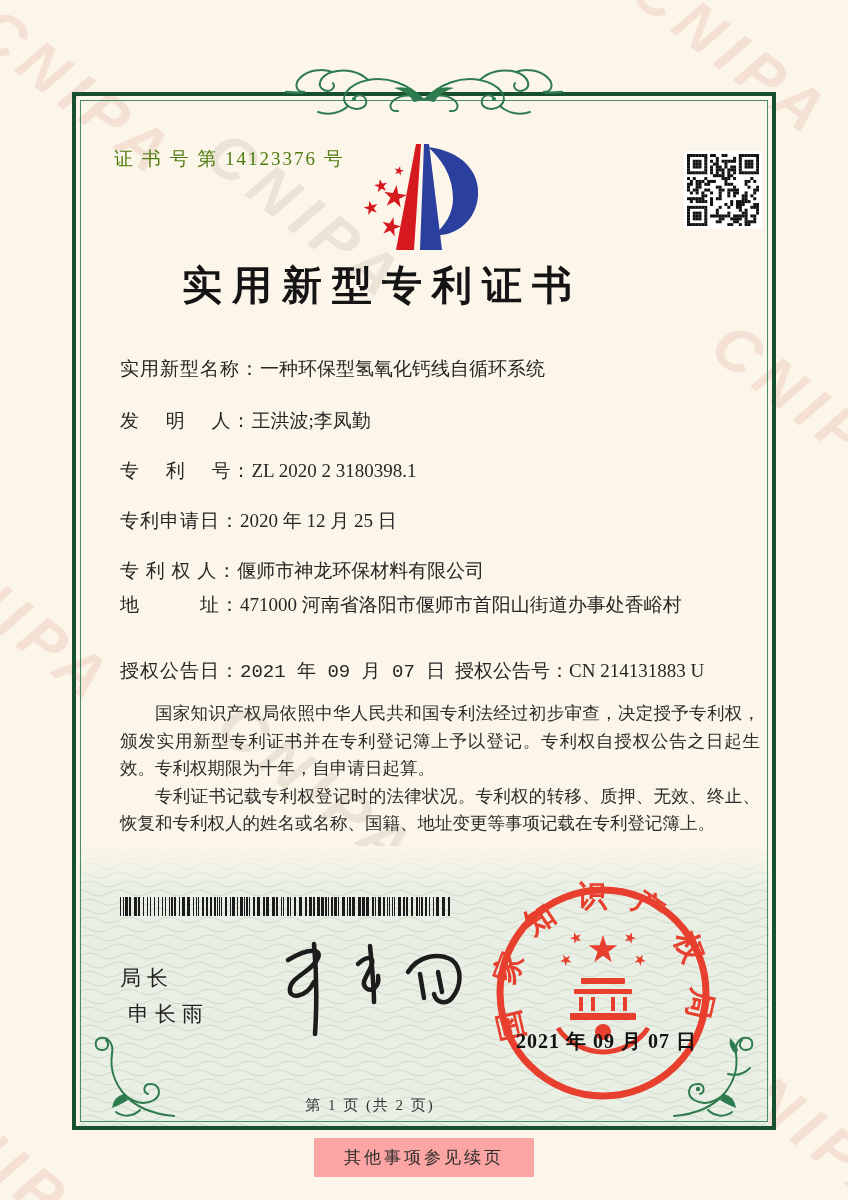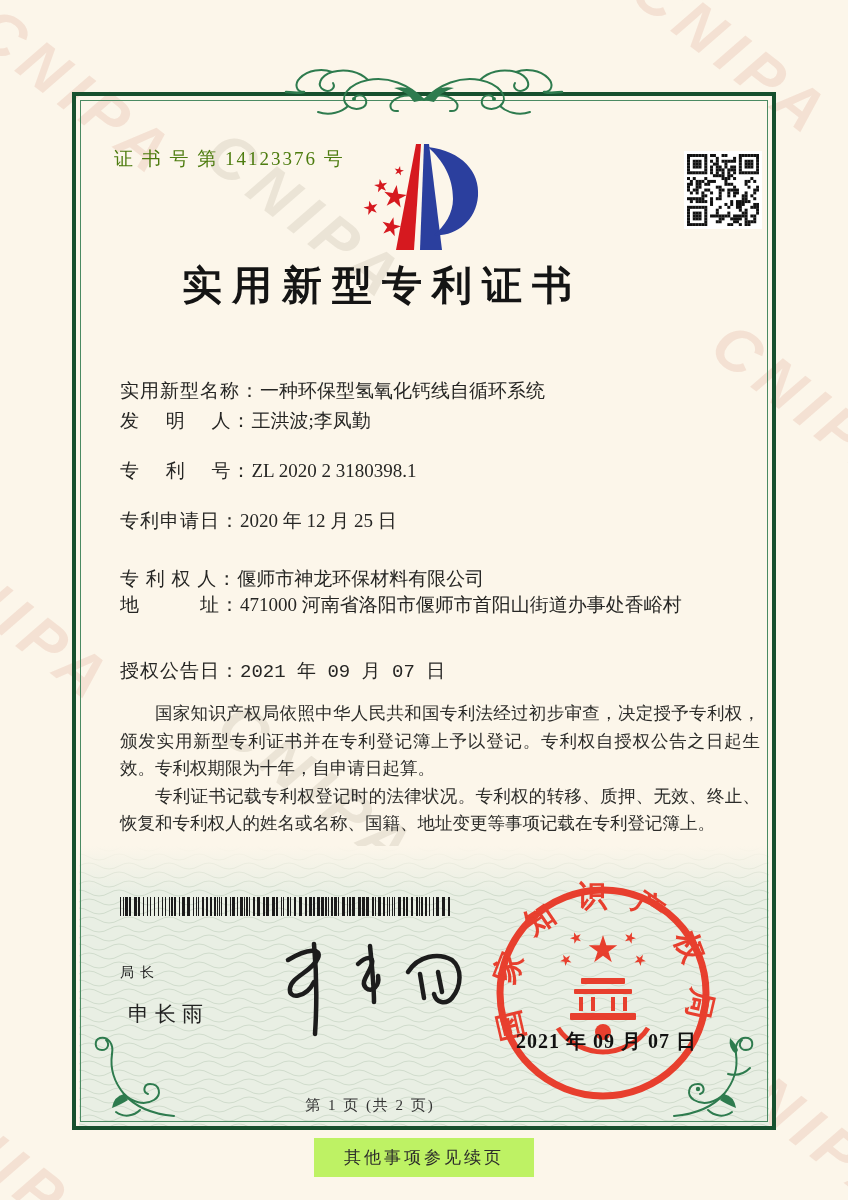--- a/index.html
+++ b/index.html
@@ -49,46 +49,46 @@
   }
   .logo { position:absolute; left:350px; top:138px; }
   .qr { position:absolute; left:684px; top:151px; width:78px; height:78px; background:#fff; padding:3px; }
   .title {
     position:absolute; left:0; top:258px; width:764px; text-align:center;
     font-size:40px; font-weight:bold; letter-spacing:10px; color:#141414;
   }
   
   .field { position:absolute; left:120px; font-size:19px; white-space:nowrap; color:#262624; }
   .field .lbl { letter-spacing:1px; }
-  .f1{top:378px;} .f2{top:408px;} .f3{top:458px;} .f4{top:508px;}
-  .f5{top:558px;margin-top:8px;} .f6{top:576px;margin-top:16px;} .f7{top:658px;font-family:Liberation Mono, monospace;}
+  .f1{top:356px;} .f2{top:408px;} .f3{top:458px;} .f4{top:508px;}
+  .f5{top:558px;} .f6{top:576px;margin-top:16px;} .f7{top:658px;font-family:Liberation Mono, monospace;}
   .grant-no { position:absolute; left:455px; top:658px; font-size:19px; white-space:nowrap; color:#262624; }
   
   .body-text {
     position:absolute; left:120px; top:700px; width:640px;
     font-size:17.5px; line-height:27.5px; text-align:justify; color:#2c2c2a;
   }
   .body-text p { text-indent:2em; }
   
   .barcode { position:absolute; left:120px; top:897px; }
-  .director-title { position:absolute; left:120px; top:964px; font-size:14px; letter-spacing:6px; color:#222;font-family:Liberation Mono, monospace; }
+  .director-title { position:absolute; left:120px; top:964px; font-size:21px; letter-spacing:6px; color:#222;font-family:Liberation Mono, monospace; }
   .director-name  { position:absolute; left:120px; top:1000px; font-size:21px; letter-spacing:6px; color:#222;margin-left:8px; }
   .signature { position:absolute; left:262px; top:926px; }
   .seal { position:absolute; left:488px; top:878px; }
   .seal-date {
     position:absolute; left:516px; top:1028px; font-size:20px; font-weight:bold;
     letter-spacing:1px; color:#111; white-space:nowrap;
   }
   .page-footer {
     position:absolute; left:0; top:1096px; width:740px; text-align:center;
     font-size:15px; letter-spacing:2px; color:#333;
   }
   .continuation {
     position:absolute; left:50%; transform:translateX(-50%); top:1138px;
-    background:#bef264; padding:8px 30px; font-size:17px; letter-spacing:3px; color:#2c2c2a;
+    background:#fca5a5; padding:8px 30px; font-size:17px; letter-spacing:3px; color:#2c2c2a;
   }
 </style>
 </head>
 <body>
 
 <div class="page">
 
   <div class="wm pink wm1">CNIPA</div>
   <div class="wm pink wm2">CNIPA</div>
   <div class="wm gray wm3">CNIPA</div>
@@ -499,20 +499,21 @@
 
   <div class="title">实用新型专利证书</div>
 
   <div class="field f1"><span class="lbl">实用新型名称：</span><span>一种环保型氢氧化钙线自循环系统</span></div>
   <div class="field f2"><span class="lbl">发　 明 　人：</span><span>王洪波;李凤勤</span></div>
   <div class="field f3"><span class="lbl">专　 利 　号：</span><span>ZL 2020 2 3180398.1</span></div>
   <div class="field f4"><span class="lbl">专利申请日：</span><span>2020 年 12 月 25 日</span></div>
   <div class="field f5"><span class="lbl">专 利 权 人：</span><span>偃师市神龙环保材料有限公司</span></div>
   <div class="field f6"><span class="lbl">地　　　址：</span><span>471000 河南省洛阳市偃师市首阳山街道办事处香峪村</span></div>
   <div class="field f7"><span class="lbl">授权公告日：</span><span>2021 年 09 月 07 日</span></div>
+  <div class="grant-no"><span class="lbl">授权公告号：</span><span>CN 214131883 U</span></div>
 
   <div class="body-text">
     <p>国家知识产权局依照中华人民共和国专利法经过初步审查，决定授予专利权，颁发实用新型专利证书并在专利登记簿上予以登记。专利权自授权公告之日起生效。专利权期限为十年，自申请日起算。</p>
     <p>专利证书记载专利权登记时的法律状况。专利权的转移、质押、无效、终止、恢复和专利权人的姓名或名称、国籍、地址变更等事项记载在专利登记簿上。</p>
   </div>
 
   <svg class="barcode" id="barcodesvg" width="332" height="19">
       <rect x="0" y="0" width="1" height="19" fill="#1b1b1b"></rect>
       <rect x="3" y="0" width="1" height="19" fill="#1b1b1b"></rect>
       <rect x="5" y="0" width="3" height="19" fill="#1b1b1b"></rect>

